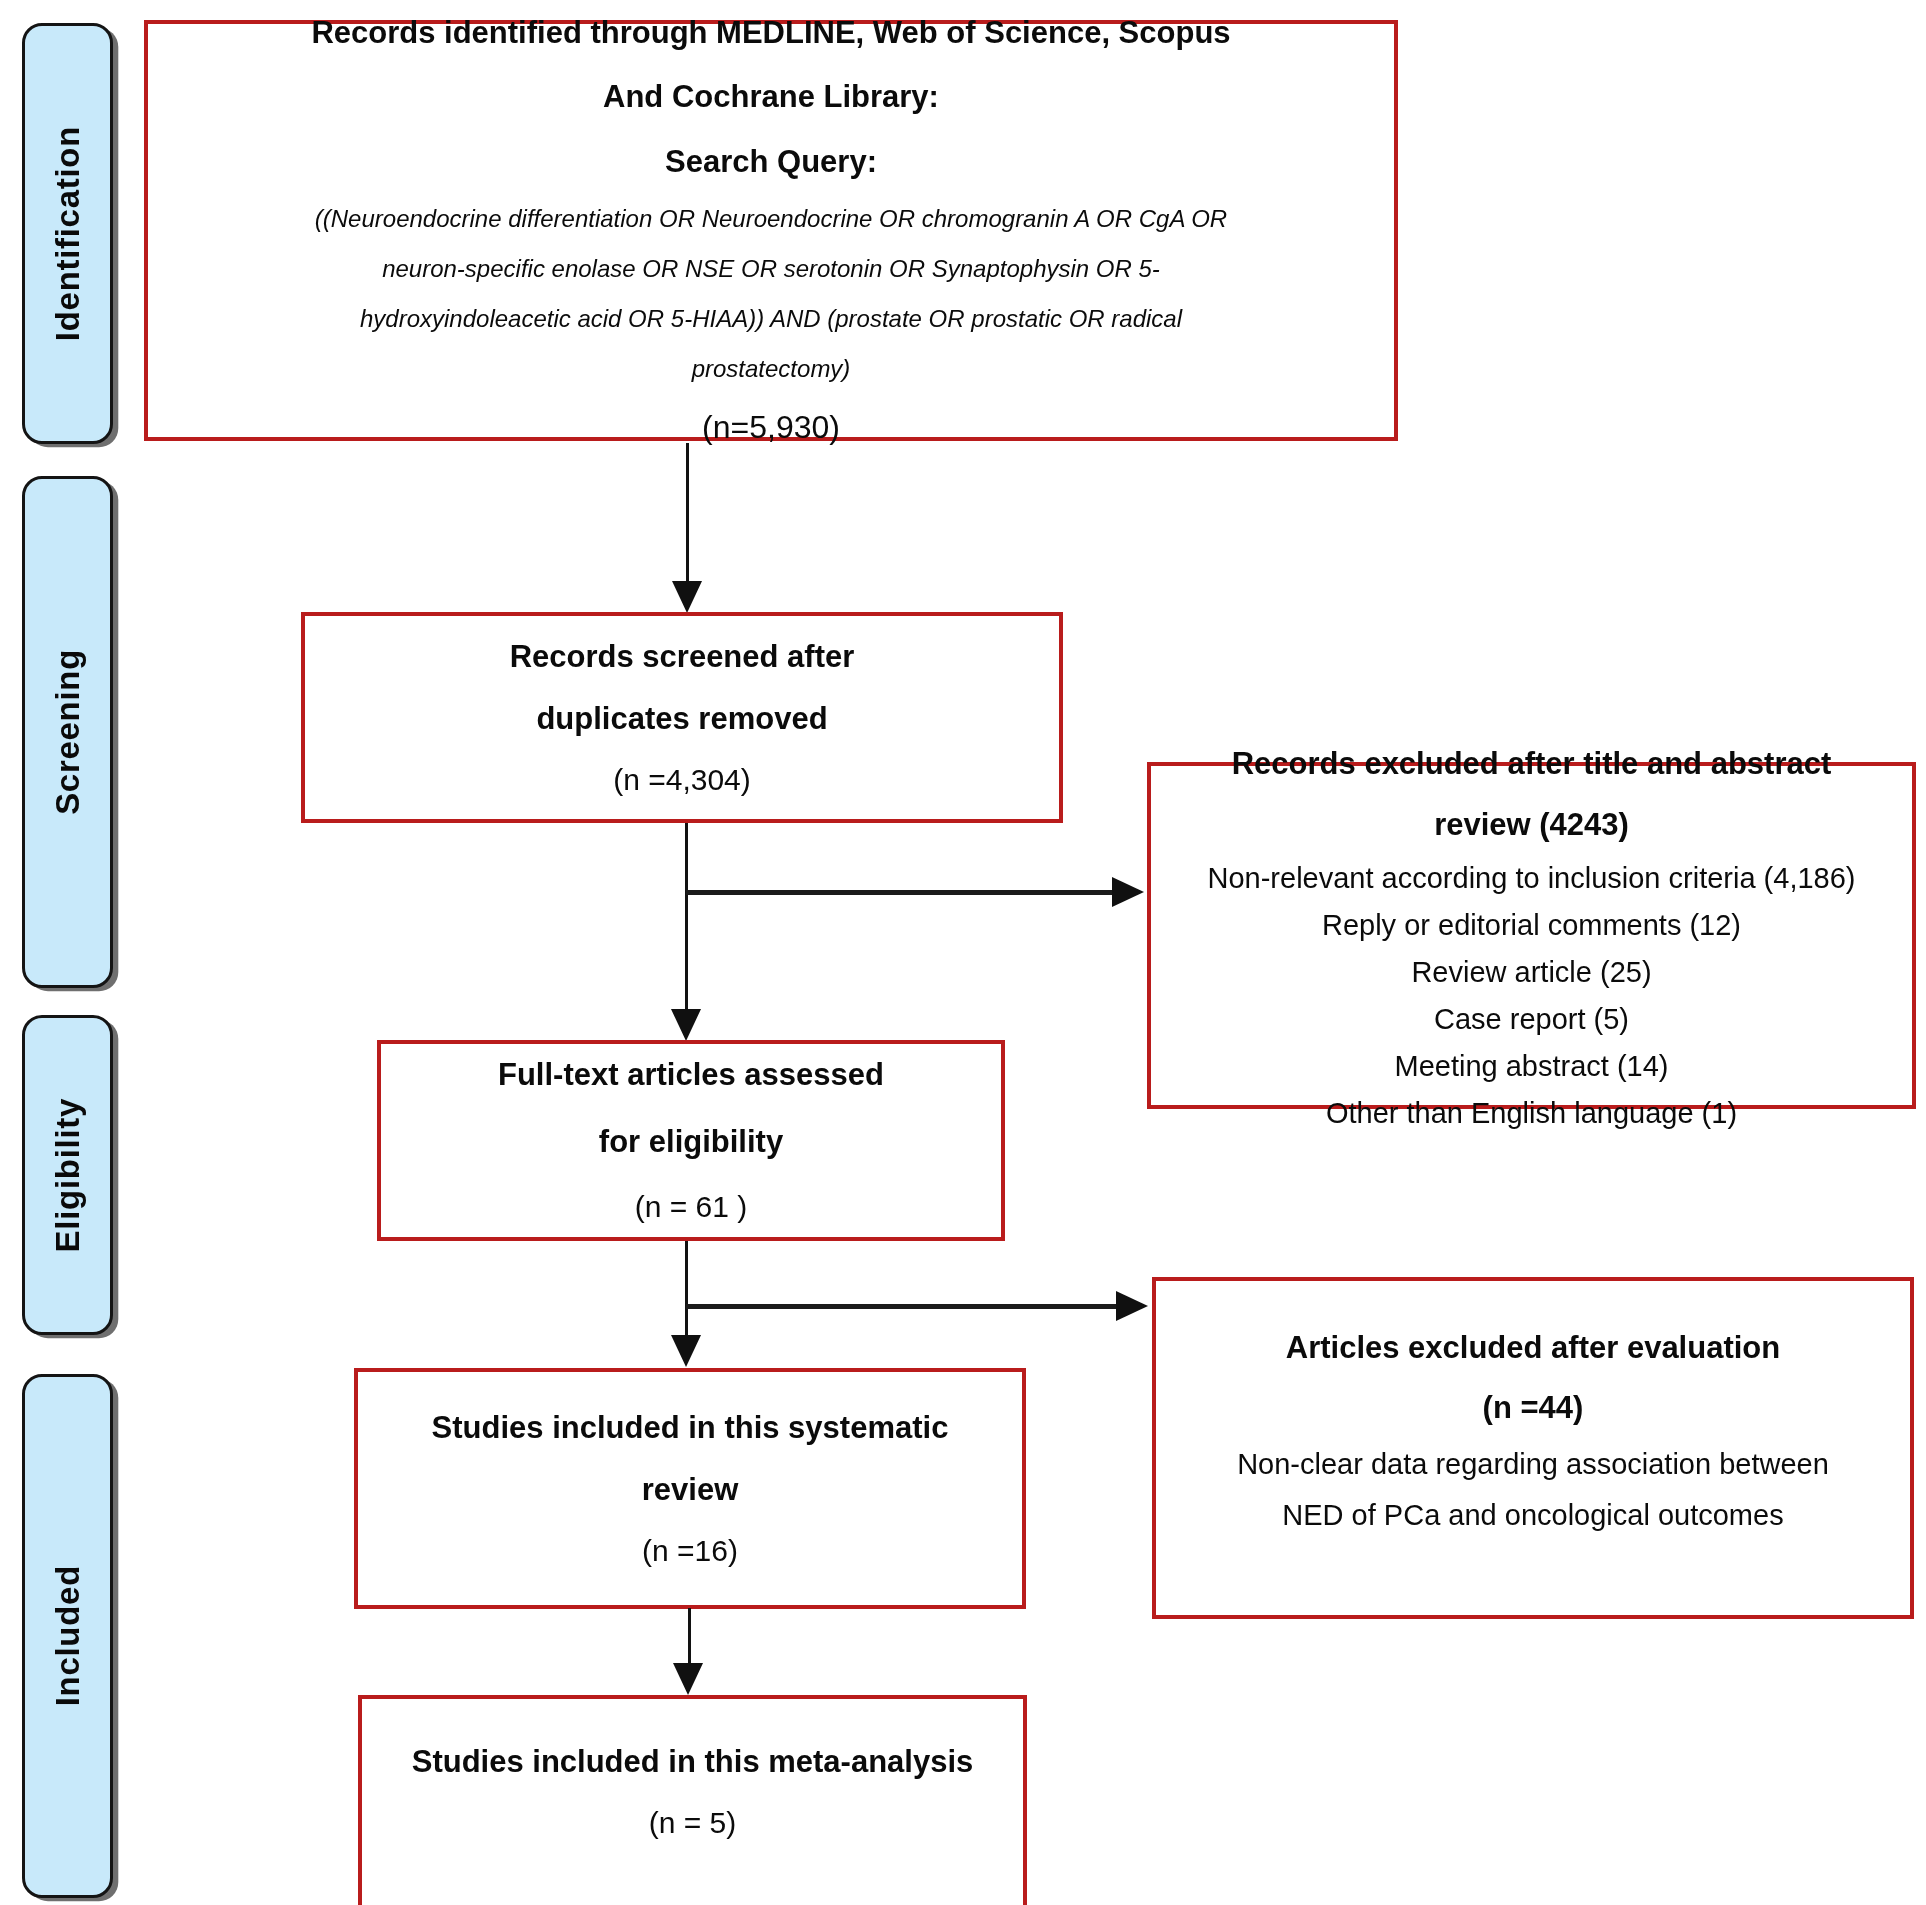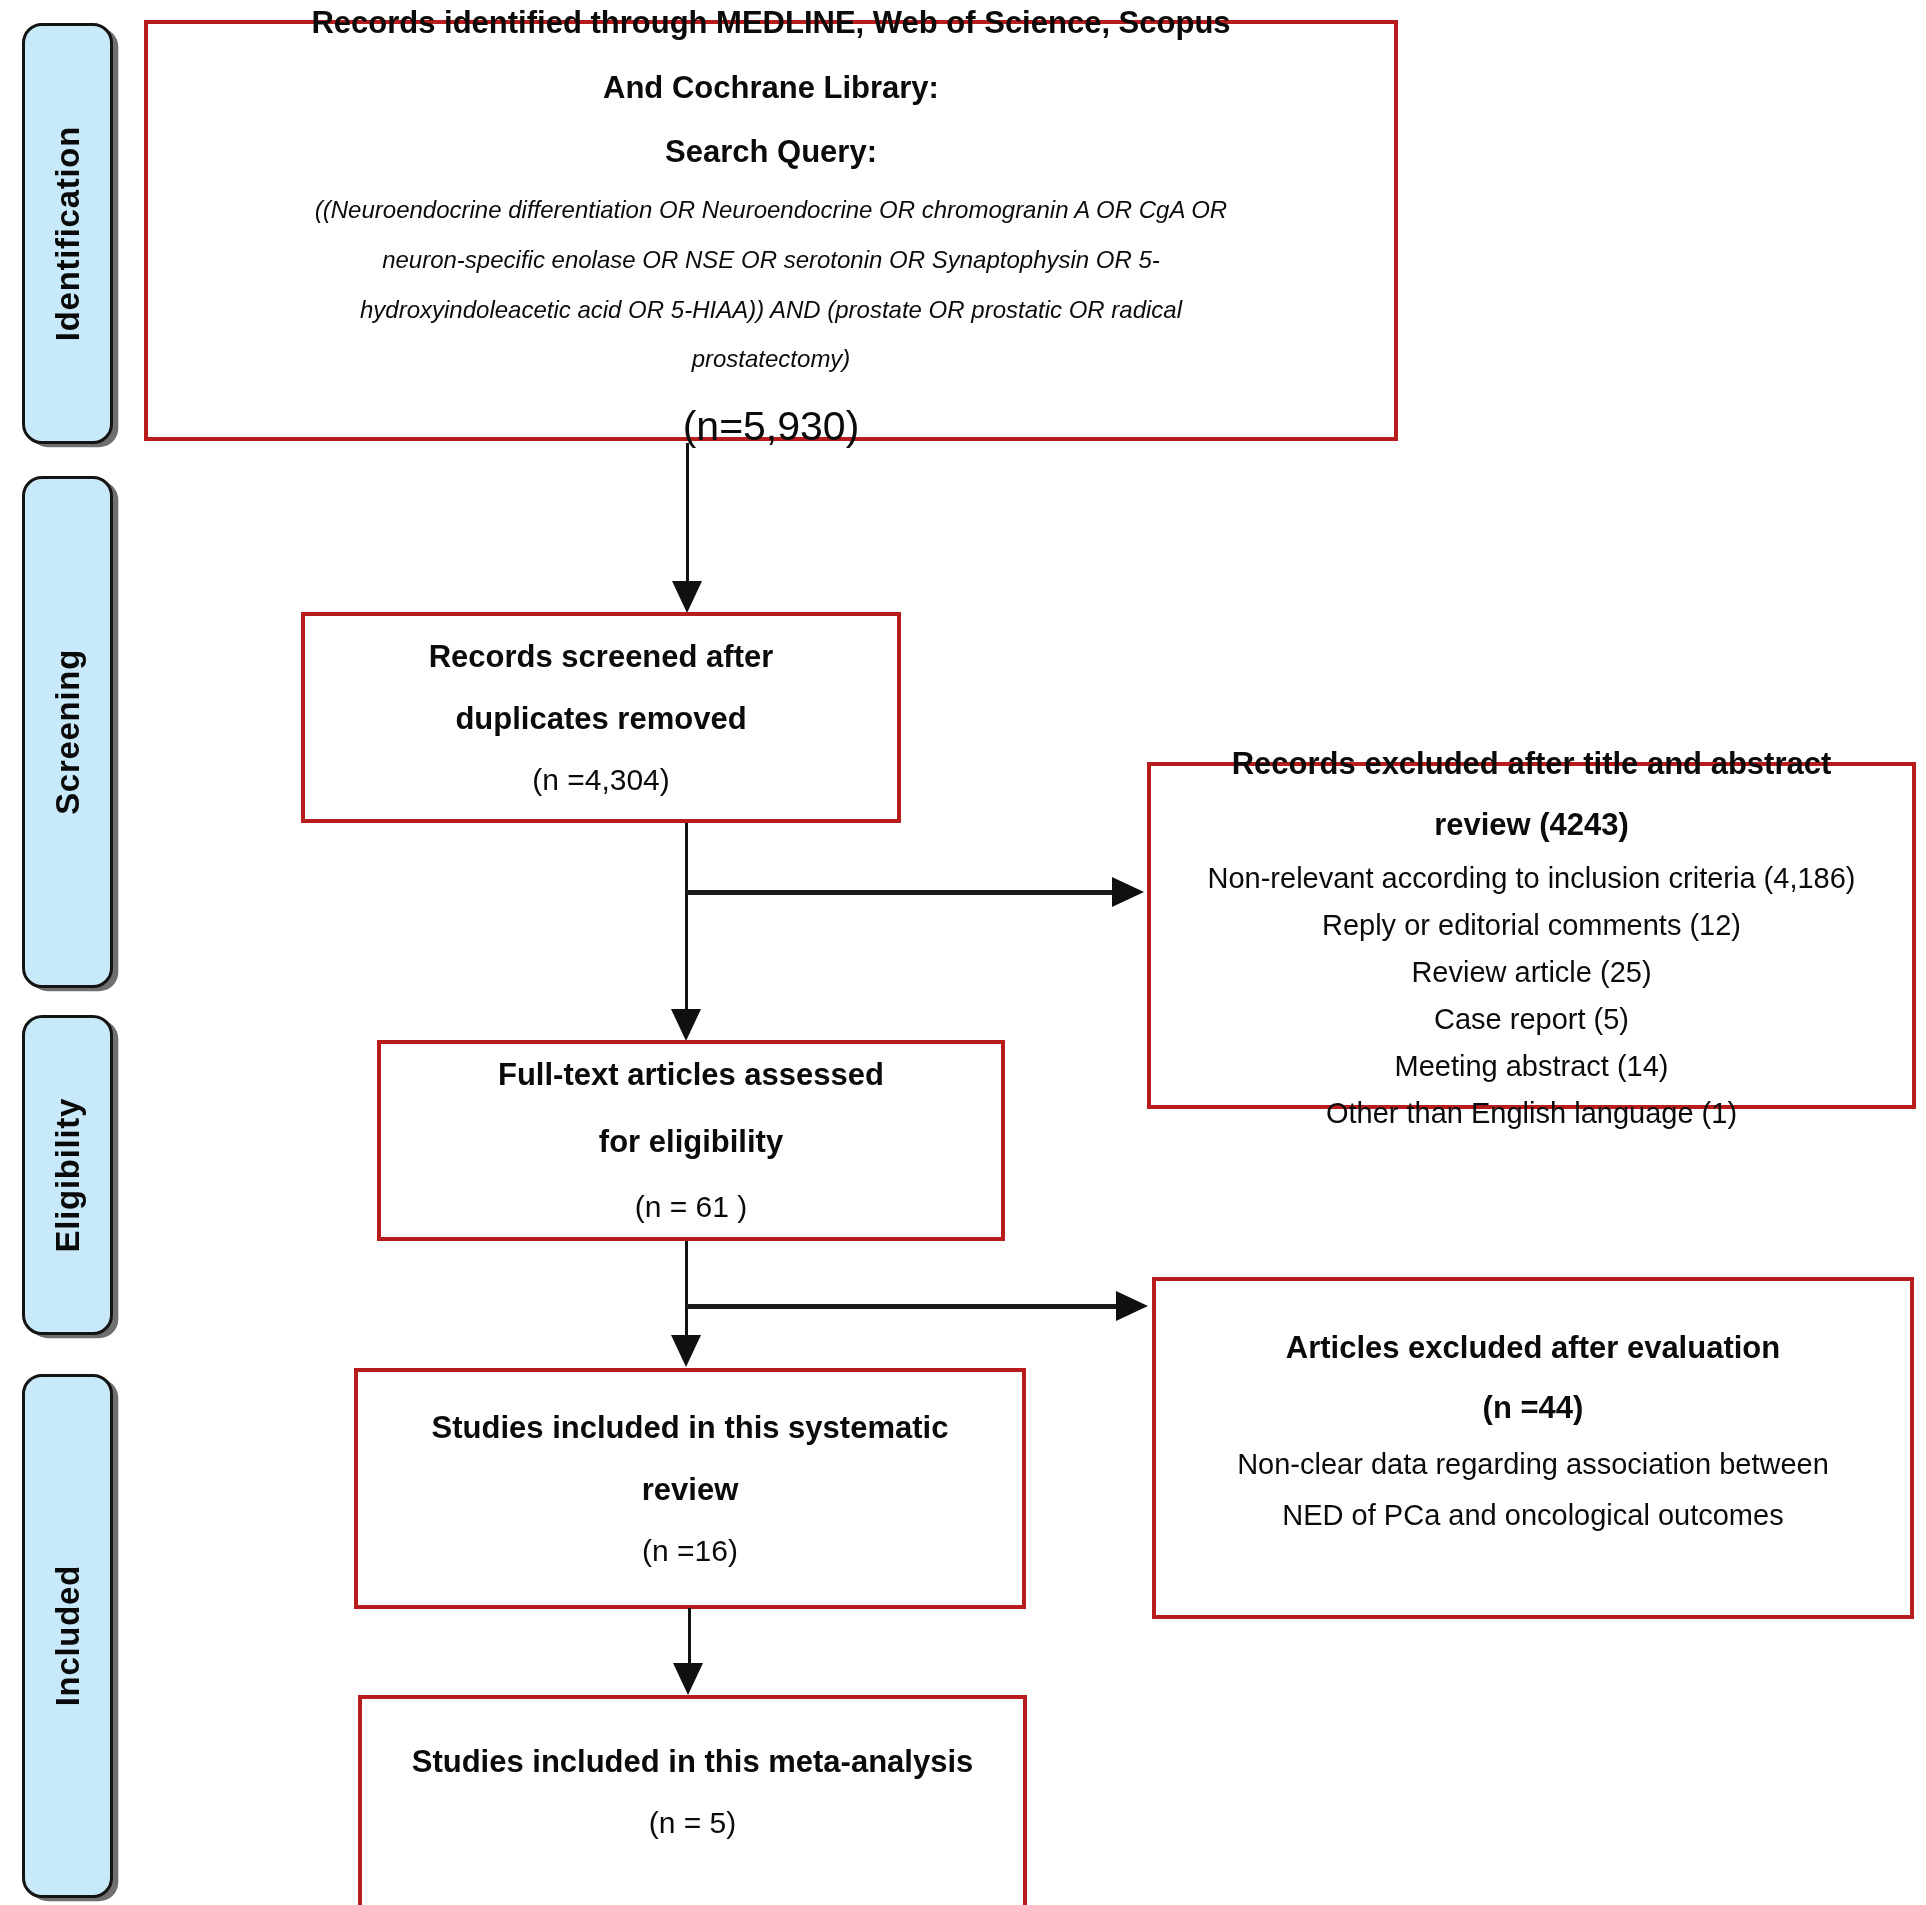--- a/index.html
+++ b/index.html
@@ -29,21 +29,21 @@
     position:absolute;background:#ffffff;
     border:4px solid #b91c1c;
     display:flex;flex-direction:column;align-items:center;
     text-align:center;box-sizing:border-box;
   }
   .fbox .bold{font-weight:bold;}
   .fbox div{white-space:nowrap;}
 
   .box1{line-height:2.08;font-size:31px;justify-content:center;}
   .box1 .query{font-style:italic;font-size:24px;font-weight:500;}
-  .box1 .count{font-size:41px;font-weight:400;}
+  .box1 .count{font-size:32px;font-weight:400;}
 
   .boxmid{font-size:31px;line-height:2.0;justify-content:center;}
   .boxmid .count{font-weight:400;font-size:30px;}
 
   .boxr{font-size:29px;}
   .boxr .head{font-weight:bold;font-size:31px;line-height:1.95;}
   .boxr .reason{font-weight:400;line-height:1.62;font-size:29px;}
 
   
   .vline{position:absolute;width:3.3px;background:#121212;}
@@ -84,21 +84,21 @@
     <div class="query">((Neuroendocrine differentiation OR Neuroendocrine OR chromogranin A OR CgA OR</div>
     <div class="query">neuron-specific enolase OR NSE OR serotonin OR Synaptophysin OR 5-</div>
     <div class="query">hydroxyindoleacetic acid OR 5-HIAA)) AND (prostate OR prostatic OR radical</div>
     <div class="query">prostatectomy)</div>
     <div class="count">(n=5,930)</div>
   </div>
 
   <div class="vline" style="left:686px;top:443px;height:140px;"></div>
   <div class="ahead-down" style="left:672px;top:581px;"></div>
 
-  <div class="fbox boxmid" style="left:301px;top:612px;width:600px;height:211px;">
+  <div class="fbox boxmid" style="left:301px;top:612px;width:762px;height:211px;">
     <div class="bold">Records screened after</div>
     <div class="bold">duplicates removed</div>
     <div class="count">(n =4,304)</div>
   </div>
 
   <div class="vline" style="left:685px;top:823px;height:189px;"></div>
   <div class="ahead-down" style="left:671px;top:1009px;"></div>
   <div class="hline" style="left:686px;top:890px;width:427px;"></div>
   <div class="ahead-right" style="left:1112px;top:877px;"></div>
 

